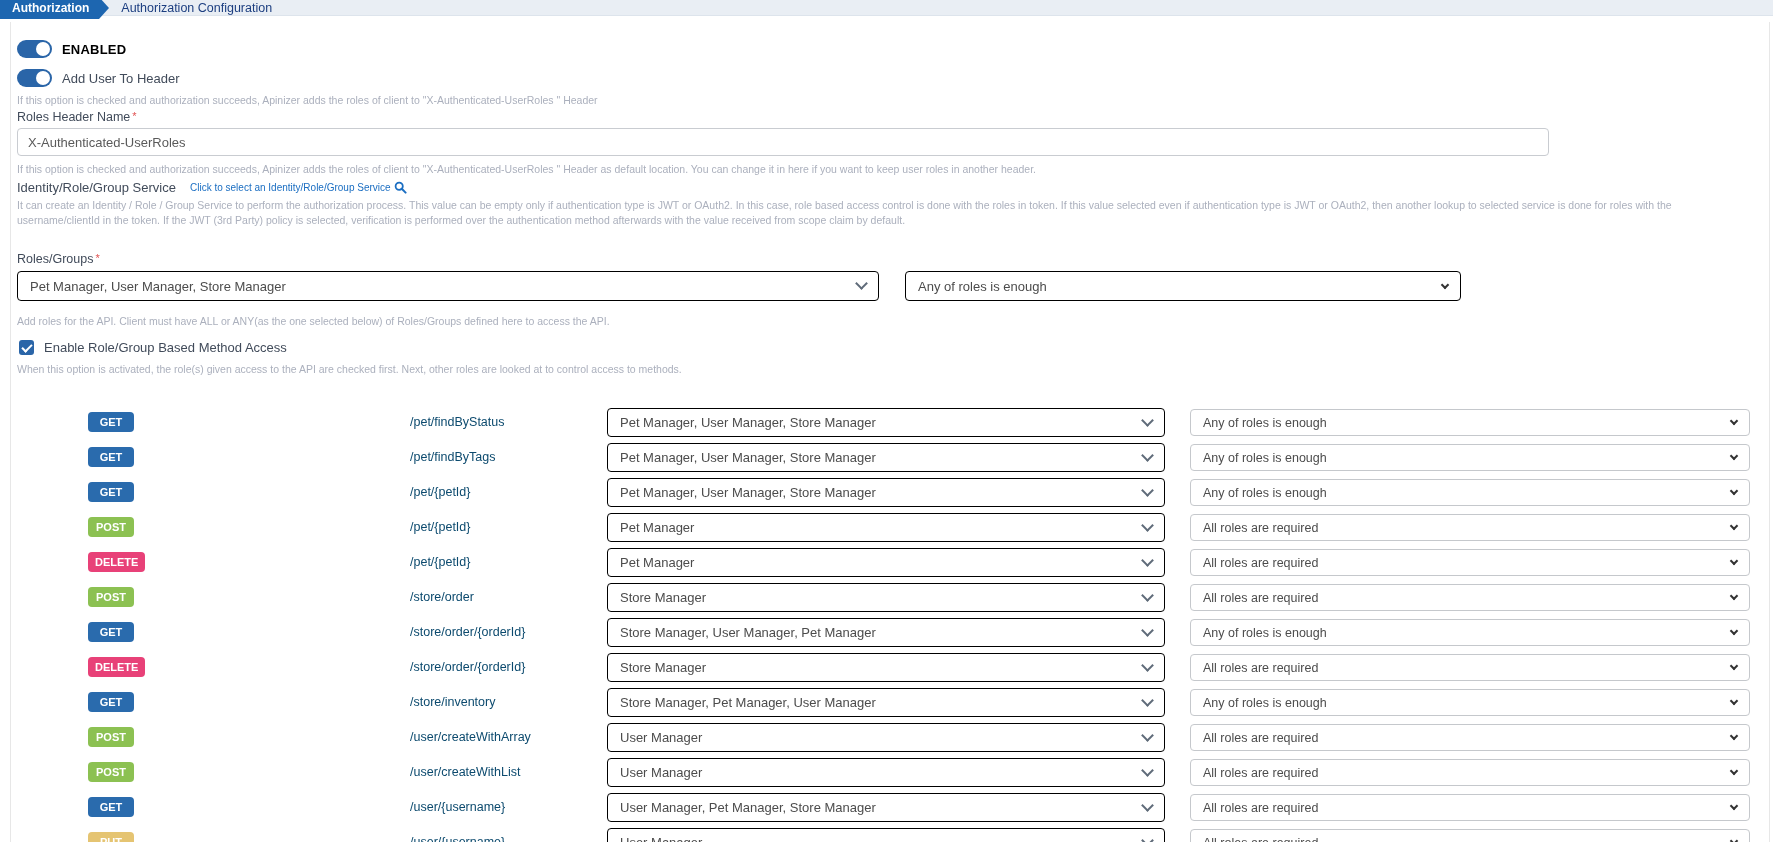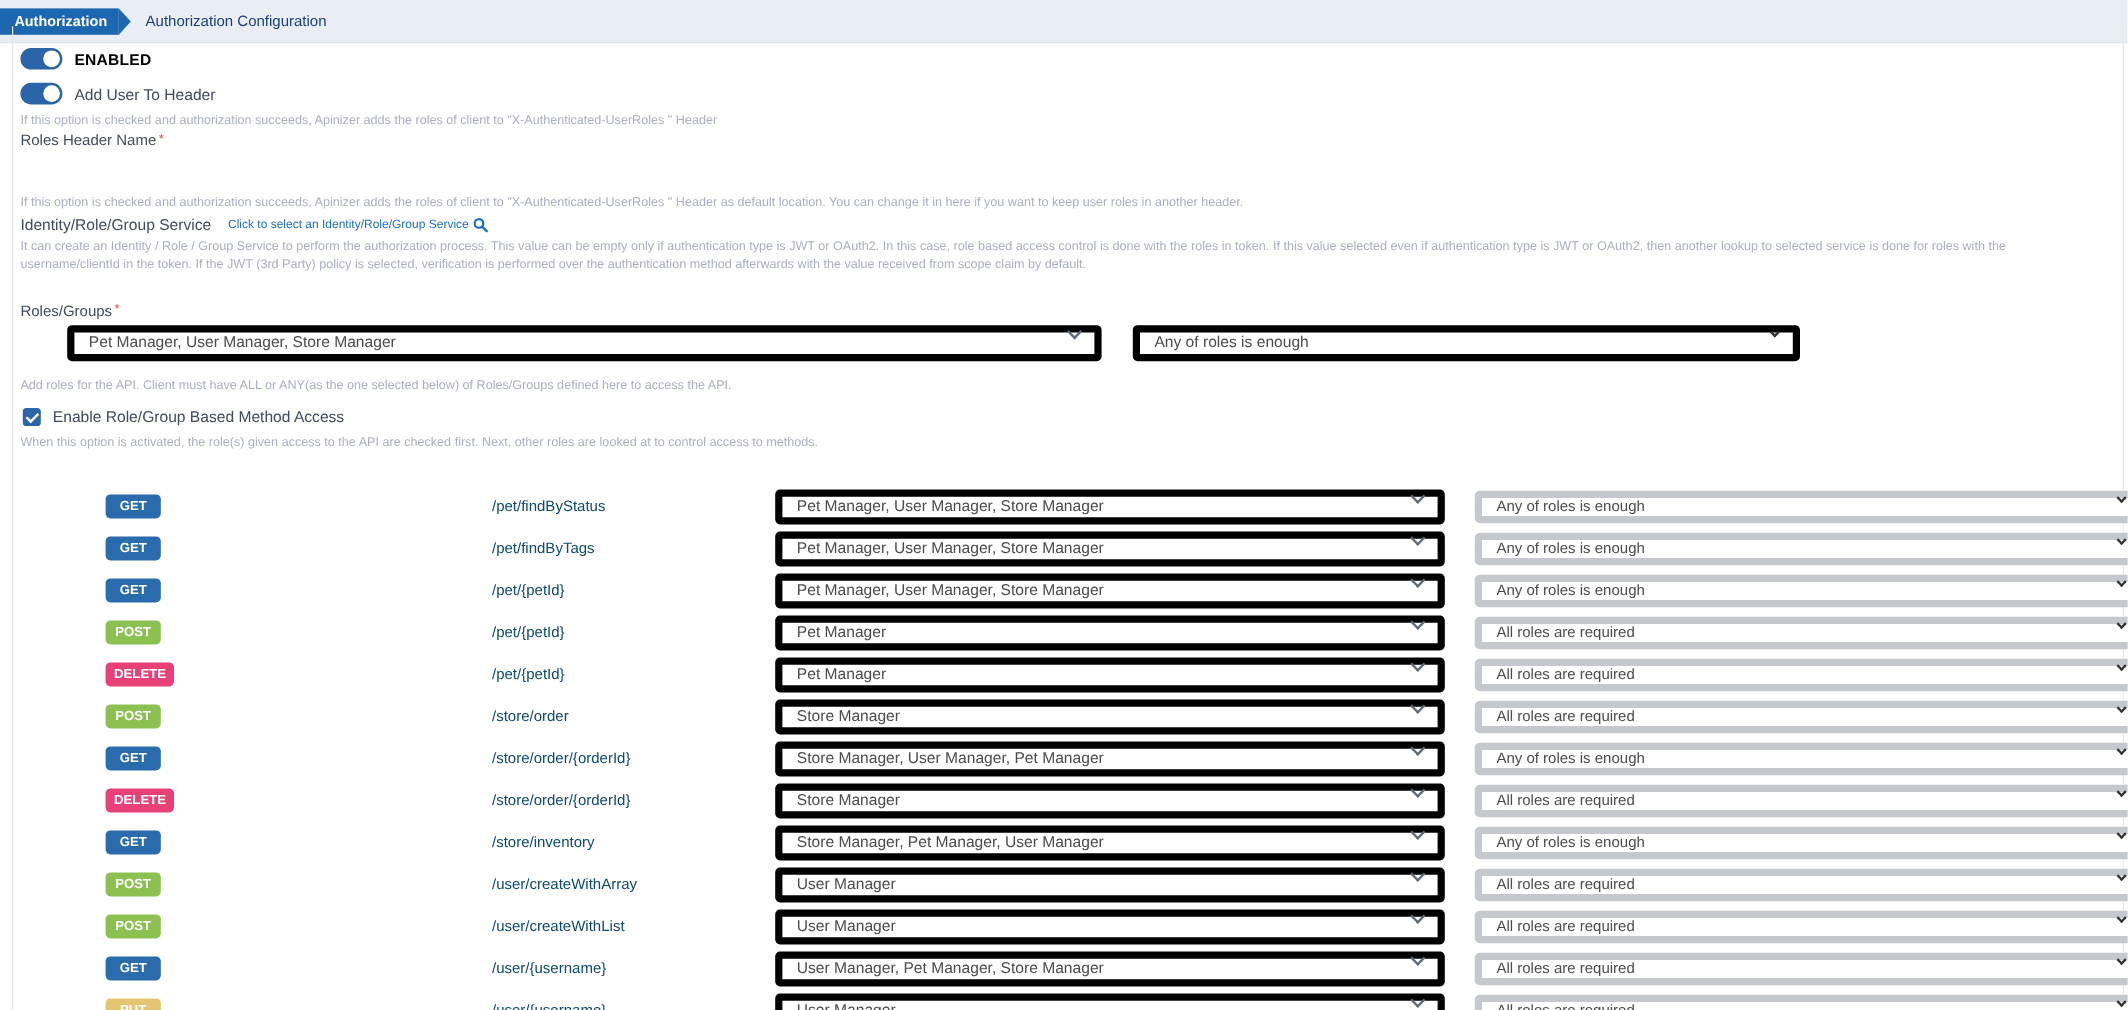--- a/index.html
+++ b/index.html
@@ -5,21 +5,21 @@
   * { box-sizing: border-box; }
   html,body { margin:0; padding:0; }
   body {
     width:1773px; height:842px; overflow:hidden;
     background:#ffffff;
     font-family:"Liberation Sans", sans-serif;
     position:relative;
   }
   
   .topbar {
-    height:36px; background:#e9eef4; border-bottom:1px solid #dde4ec;
+    height:16px; background:#e9eef4; border-bottom:1px solid #dde4ec;
     display:flex; align-items:center; position:relative;
   }
   .tab {
     position:relative; background:#1d66b0; color:#fff;
     font-size:12px; font-weight:bold; height:22px; line-height:22px;
     padding:0 10px 0 12px; cursor:pointer;
   }
   .tab::after {
     content:""; position:absolute; left:100%; top:0;
     border-left:10px solid #1d66b0;
@@ -59,23 +59,23 @@
     border:solid #fff; border-width:0 2px 2px 0; transform:rotate(45deg);
   }
 
   
   .text-input {
     width:1532px; height:28px; border:1px solid #c9ccd1; border-radius:4px;
     padding:0 10px; font-size:13px; color:#5a5a5a; outline:none;
     font-family:"Liberation Sans", sans-serif; background:#fff;
   }
   .sel {
-    border:6px solid #000000; border-radius:4px; background:#fff;
-    display:flex; align-items:flex-start; justify-content:space-between;
-    padding:0 12px; font-size:13px; color:#4c4c4c; cursor:pointer;margin-left:39px;
+    border:1px solid #000000; border-radius:4px; background:#fff;
+    display:flex; align-items:center; justify-content:space-between;
+    padding:0 12px; font-size:13px; color:#4c4c4c; cursor:pointer;
   }
   .chev {
     width:9px; height:9px; border-right:2px solid #5f6b79; border-bottom:2px solid #5f6b79;
     transform:rotate(45deg); margin-top:-5px; flex:none;
   }
   .chev.sm {
     width:6px; height:6px; border-right:2px solid #333; border-bottom:2px solid #333;
     margin-top:-3px;
   }
   .link { color:#1b6ec2; font-size:10px; cursor:pointer; display:inline-flex; align-items:center; gap:3px; }
@@ -116,20 +116,21 @@
     <div class="toggle"></div>
     <span class="lbl">Add User To Header</span>
   </div>
 
   <div class="abs help" style="left:17px; top:71px;">If this option is checked and authorization succeeds, Apinizer adds the roles of client to "X-Authenticated-UserRoles " Header</div>
 
   <div class="abs lbl-sm" style="left:17px; top:88px;">
     <span>Roles Header Name</span><span class="req">*</span>
   </div>
 
+  <input class="abs text-input" style="left: 17px; top: 106px;" type="text" value="X-Authenticated-UserRoles">
 
   <div class="abs help" style="left:17px; top:140px;">If this option is checked and authorization succeeds, Apinizer adds the roles of client to "X-Authenticated-UserRoles " Header as default location. You can change it in here if you want to keep user roles in another header.</div>
 
   <div class="abs trow" style="left:17px; top:158px; gap:14px;align-items:center;">
     <span class="lbl">Identity/Role/Group Service</span>
     <span class="link">
       <span>Click to select an Identity/Role/Group Service</span>
       <svg width="13" height="13" viewBox="0 0 13 13">
         <circle cx="5.2" cy="5.2" r="3.6" fill="none" stroke="#1b6ec2" stroke-width="1.8"></circle>
         <line x1="8" y1="8" x2="11.6" y2="11.6" stroke="#1b6ec2" stroke-width="2" stroke-linecap="round"></line>

